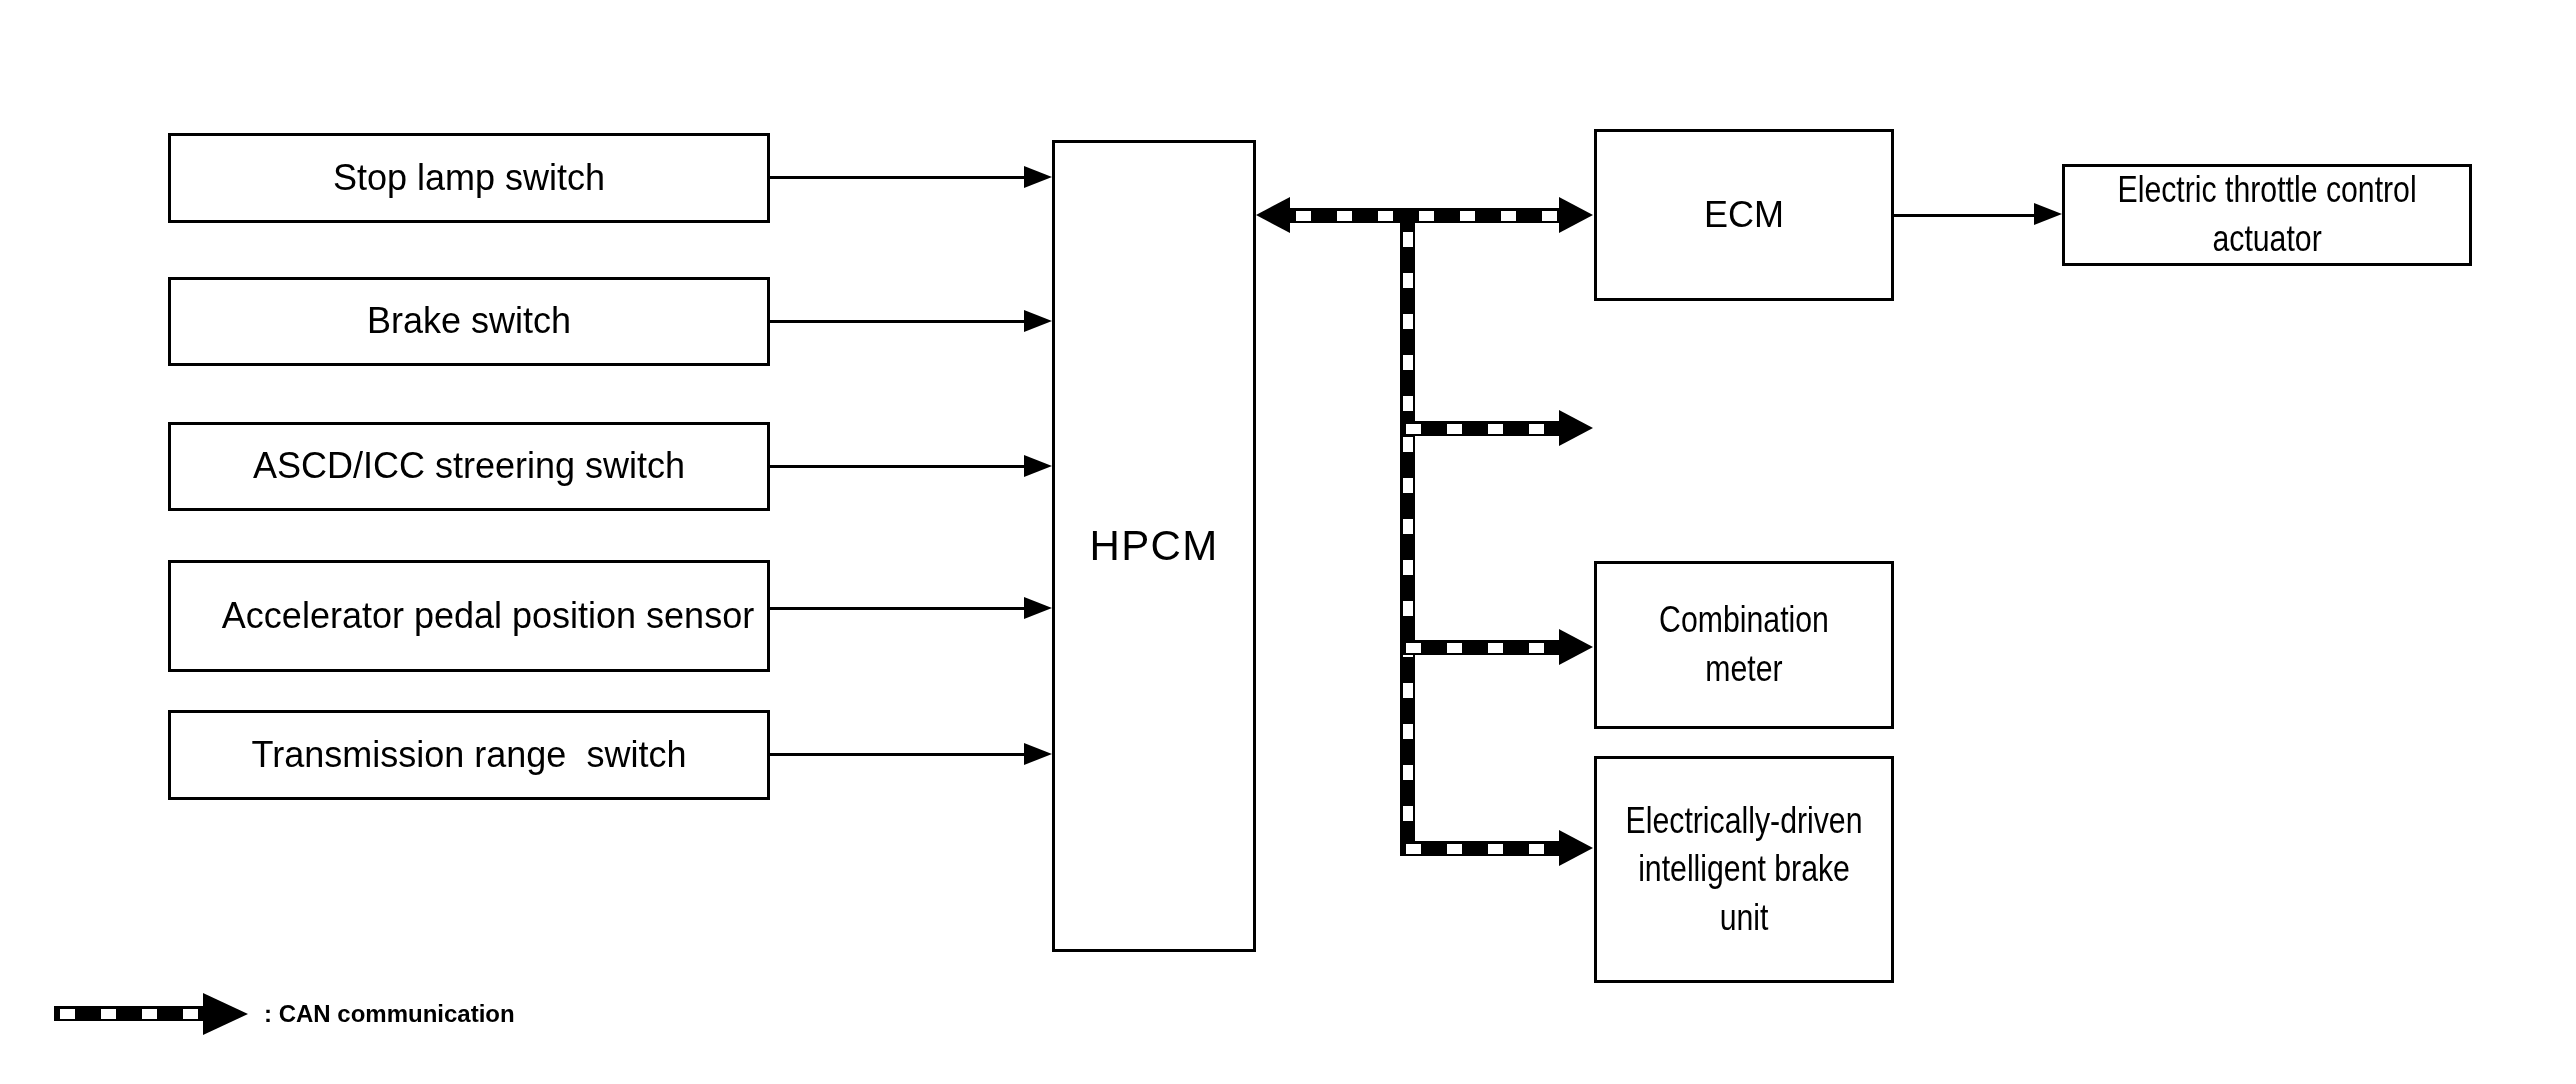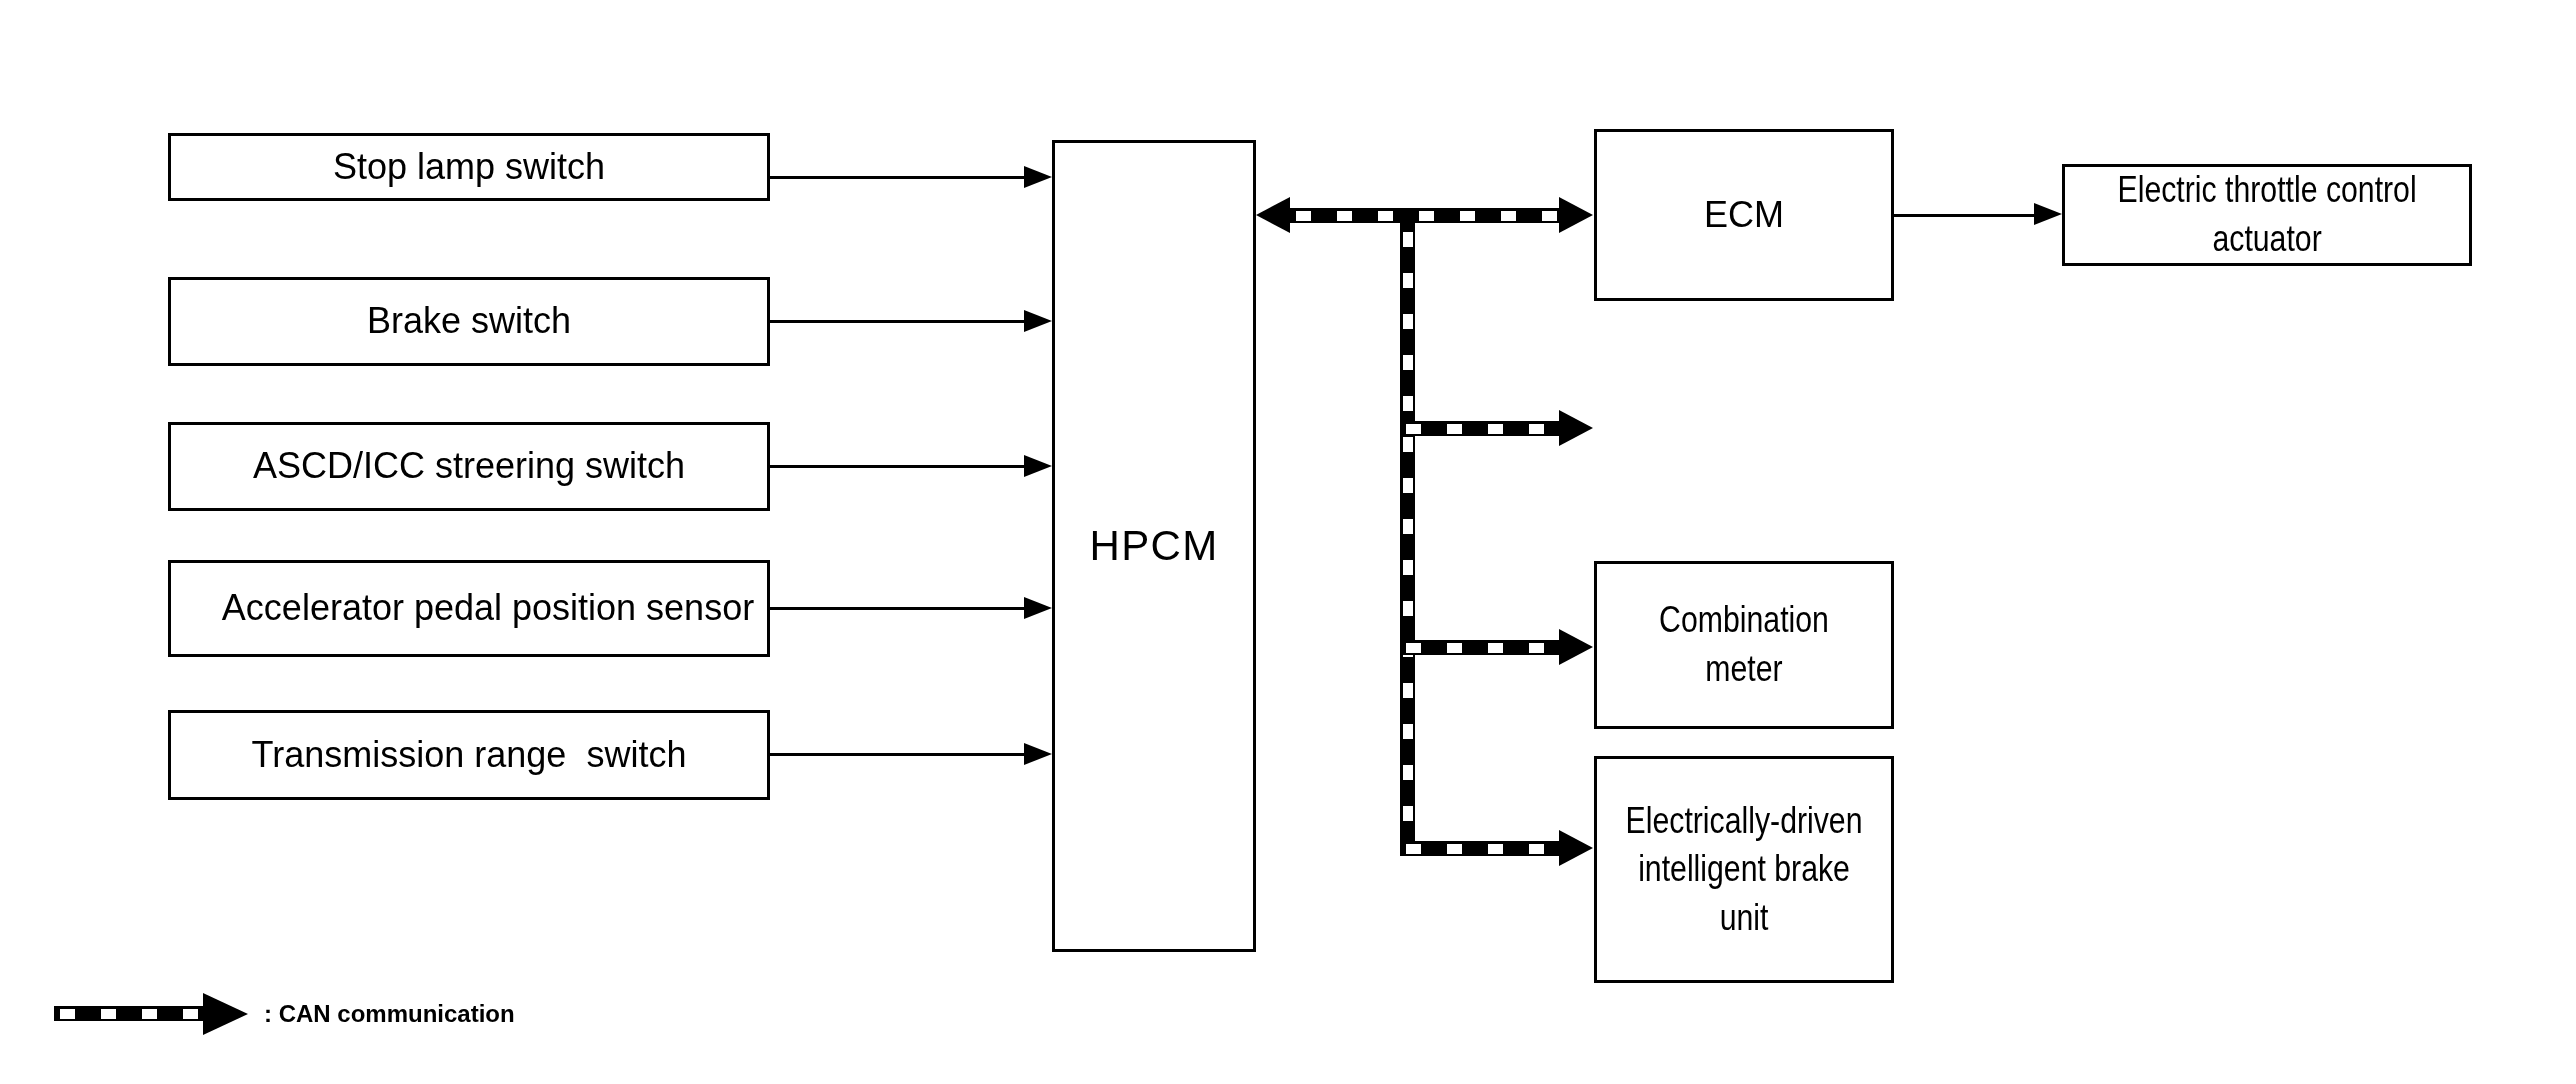--- a/index.html
+++ b/index.html
@@ -79,30 +79,30 @@
     color:#000;
     white-space:pre-wrap;
     font-weight:bold;
   }
 </style>
 </head>
 <body>
 
 <div class="canvas">
 
-  <div class="box" style="left:168px;top:133px;width:602px;height:68px;">
+  <div class="box" style="left:168px;top:133px;width:602px;height:90px;">
     <span class="lbl">Stop lamp switch</span>
   </div>
   <div class="box" style="left:168px;top:277px;width:602px;height:89px;">
     <span class="lbl">Brake switch</span>
   </div>
   <div class="box" style="left:168px;top:422px;width:602px;height:89px;">
     <span class="lbl">ASCD/ICC streering switch</span>
   </div>
-  <div class="box" style="left:168px;top:560px;width:602px;height:97px;padding-left:38px;">
+  <div class="box" style="left:168px;top:560px;width:602px;height:112px;padding-left:38px;">
     <span class="lbl">Accelerator pedal position sensor</span>
   </div>
   <div class="box" style="left:168px;top:710px;width:602px;height:90px;">
     <span class="lbl">Transmission range  switch</span>
   </div>
 
   <div class="box" style="left:1052px;top:140px;width:204px;height:812px;">
     <span class="lbl big">HPCM</span>
   </div>
 

